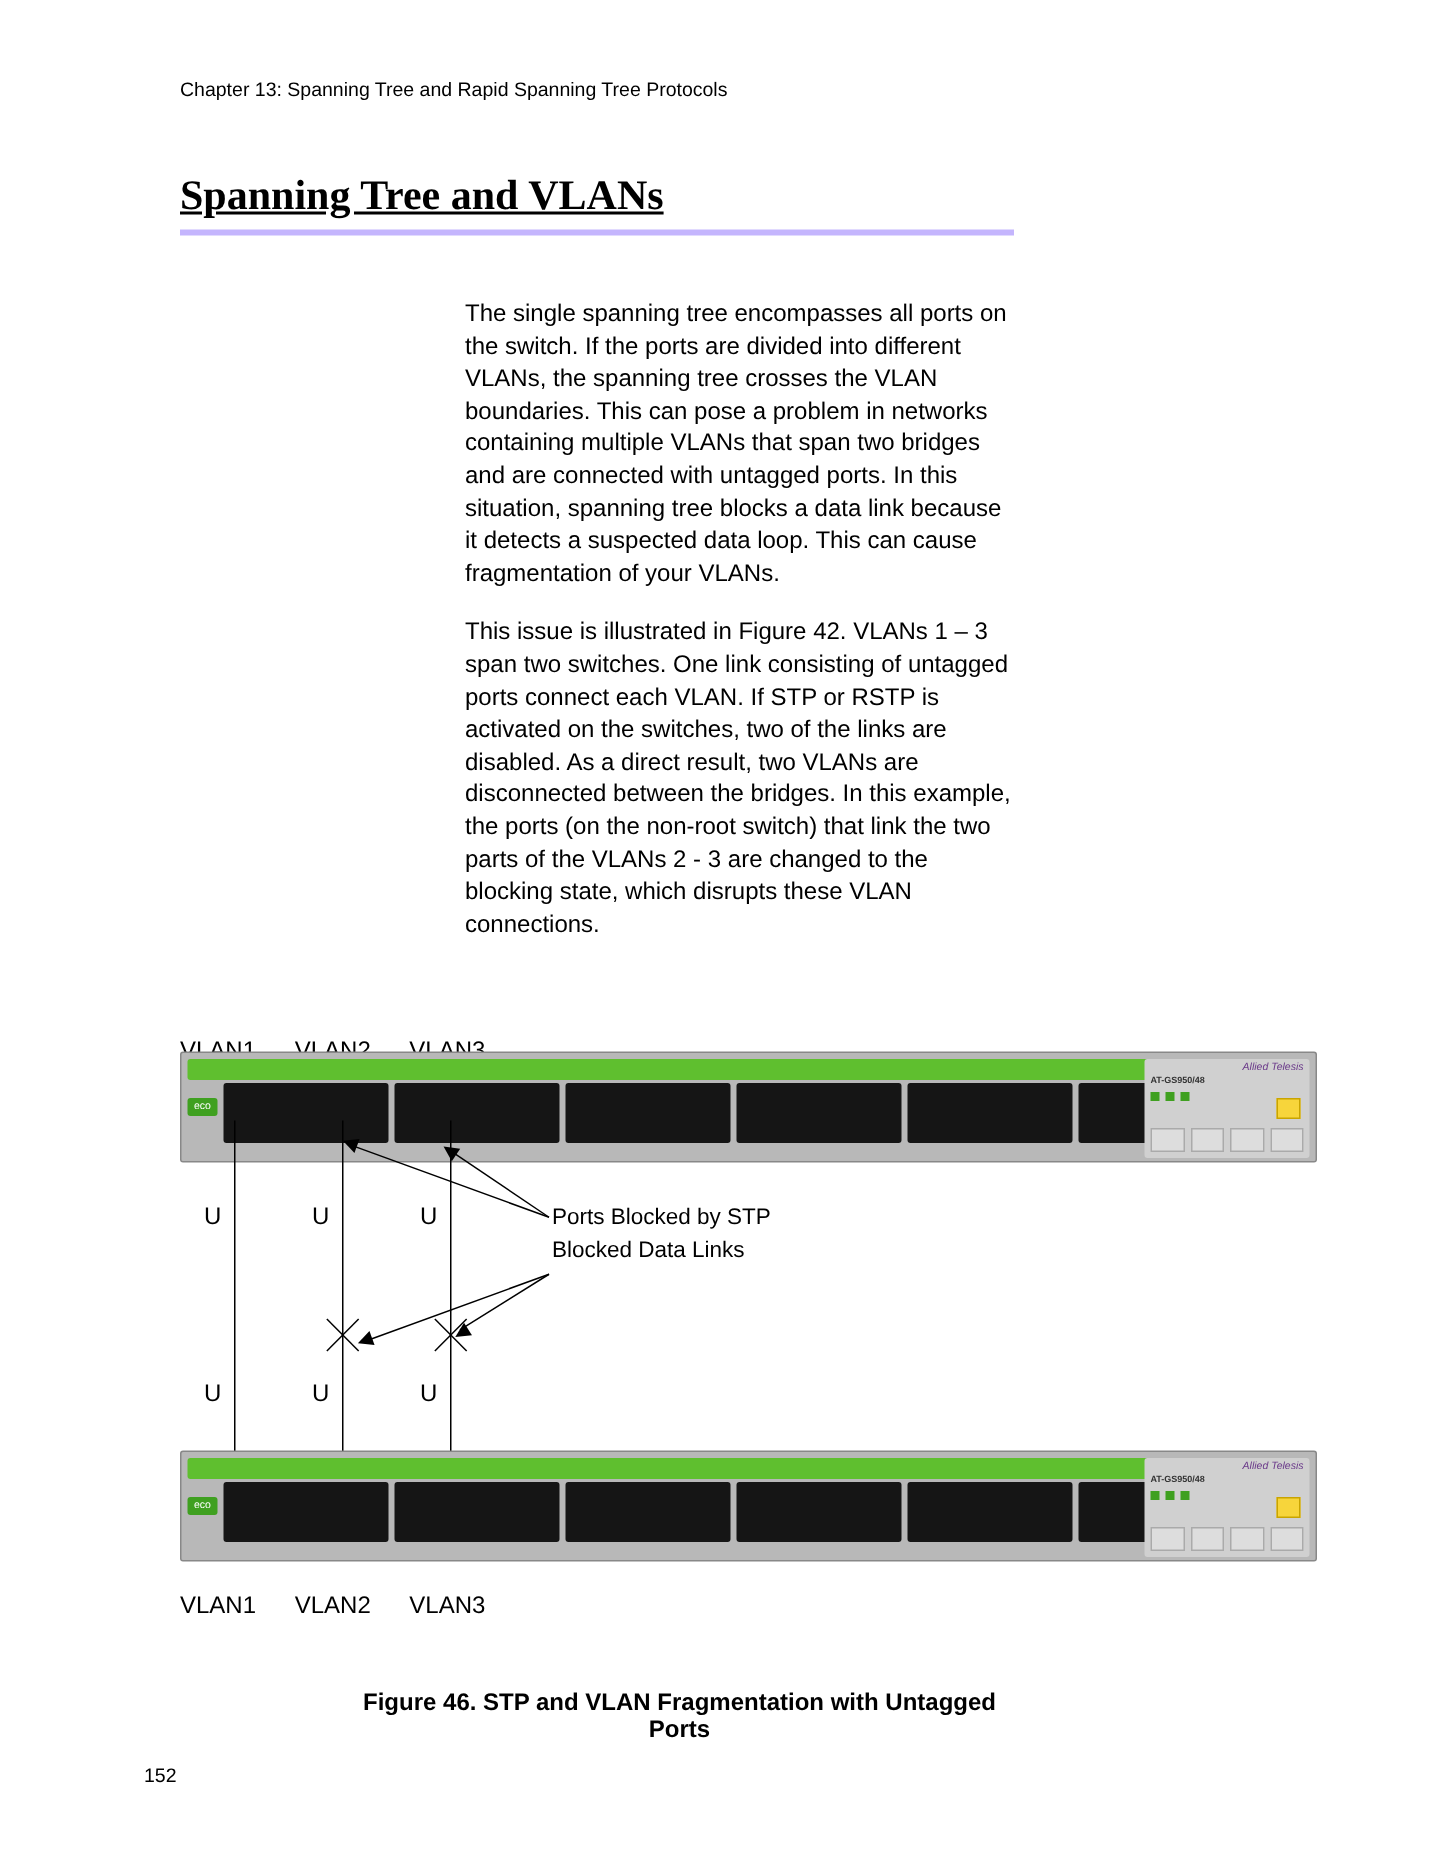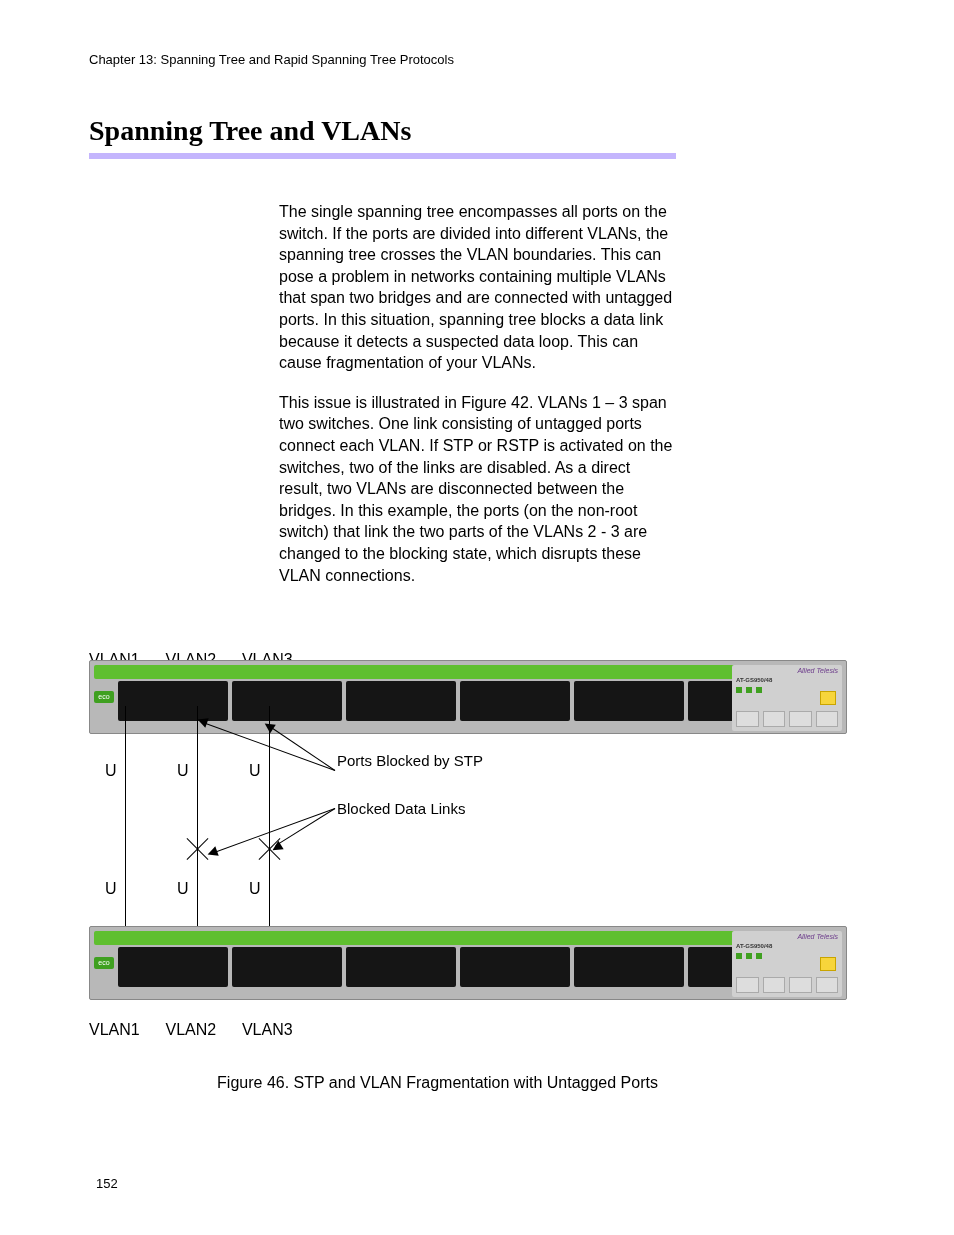--- a/index.html
+++ b/index.html
@@ -7,34 +7,35 @@
     padding: 0;
     background: #fff;
     font-family: Arial, Helvetica, sans-serif;
     color: #000;
   }
   .page {
     width: 772px;
     height: 1235px;
     position: relative;
     box-sizing: border-box;
-    padding: 52px 96px 40px 89px;
+    padding: 52px 96px 40px 120px;
   }
   .chapter-line {
     font-size: 13px;
     color: #000;
     margin-bottom: 48px;
   }
   .section-title {
     font-family: "Times New Roman", Times, serif;
     font-size: 28px;
     font-weight: bold;
     padding-bottom: 6px;
-    border-bottom: 6px solid #c4b5fd;
+    border-bottom: 4px solid #c4b5fd;
     margin-bottom: 42px;
+    text-decoration: underline;
   }
   .body-text {
     margin-left: 190px;
     font-size: 16px;
     line-height: 1.35;
   }
   .body-text p { margin: 0 0 18px 0; }
   .figure-area {
     margin-top: 50px;
     position: relative;
@@ -244,22 +245,22 @@
     <div class="u-label" style="left:88px; top:126px;">U</div>
     <div class="u-label" style="left:160px; top:126px;">U</div>
 
     <div class="u-label" style="left:16px; top:244px;">U</div>
     <div class="u-label" style="left:88px; top:244px;">U</div>
     <div class="u-label" style="left:160px; top:244px;">U</div>
 
     <div class="cross" style="left:96px; top:200px;"></div>
     <div class="cross" style="left:168px; top:200px;"></div>
 
-    <div class="annotation" style="left:248px; top:116px;">Ports Blocked by STP</div>
-    <div class="annotation" style="left:248px; top:164px;">Blocked Data Links</div>
+    <div class="annotation" style="left:248px; top:126px;">Ports Blocked by STP</div>
+    <div class="annotation" style="left:248px; top:148px;">Blocked Data Links</div>
 
     <div class="arrow-line" style="left:246px; top:134px; width:142px; transform:rotate(200deg);"></div>
     <div class="arrowhead" style="left:118px; top:82px; transform:rotate(200deg);"></div>
     <div class="arrow-line" style="left:246px; top:134px; width:80px; transform:rotate(214deg);"></div>
     <div class="arrowhead" style="left:184px; top:88px; transform:rotate(214deg);"></div>
 
     <div class="arrow-line" style="left:246px; top:172px; width:130px; transform:rotate(160deg);"></div>
     <div class="arrowhead" style="left:128px; top:210px; transform:rotate(160deg);"></div>
     <div class="arrow-line" style="left:246px; top:172px; width:70px; transform:rotate(148deg);"></div>
     <div class="arrowhead" style="left:192px; top:204px; transform:rotate(148deg);"></div>
@@ -292,17 +293,17 @@
           </div>
       </div>
     </div>
 
     <div class="vlan-labels-bottom">
       <span>VLAN1</span>
       <span>VLAN2</span>
       <span>VLAN3</span>
     </div>
 
-    <div class="figure-caption" style="position:absolute; top:418px; left:0; right:0;">Figure 46. STP and VLAN Fragmentation with Untagged Ports</div>
+    <div class="figure-caption" style="position:absolute; top:430px; left:0; right:0;font-weight:bold;">Figure 46. STP and VLAN Fragmentation with Untagged Ports</div>
   </div>
 
   <div class="page-number">152</div>
 </div>
 
 </body></html>

